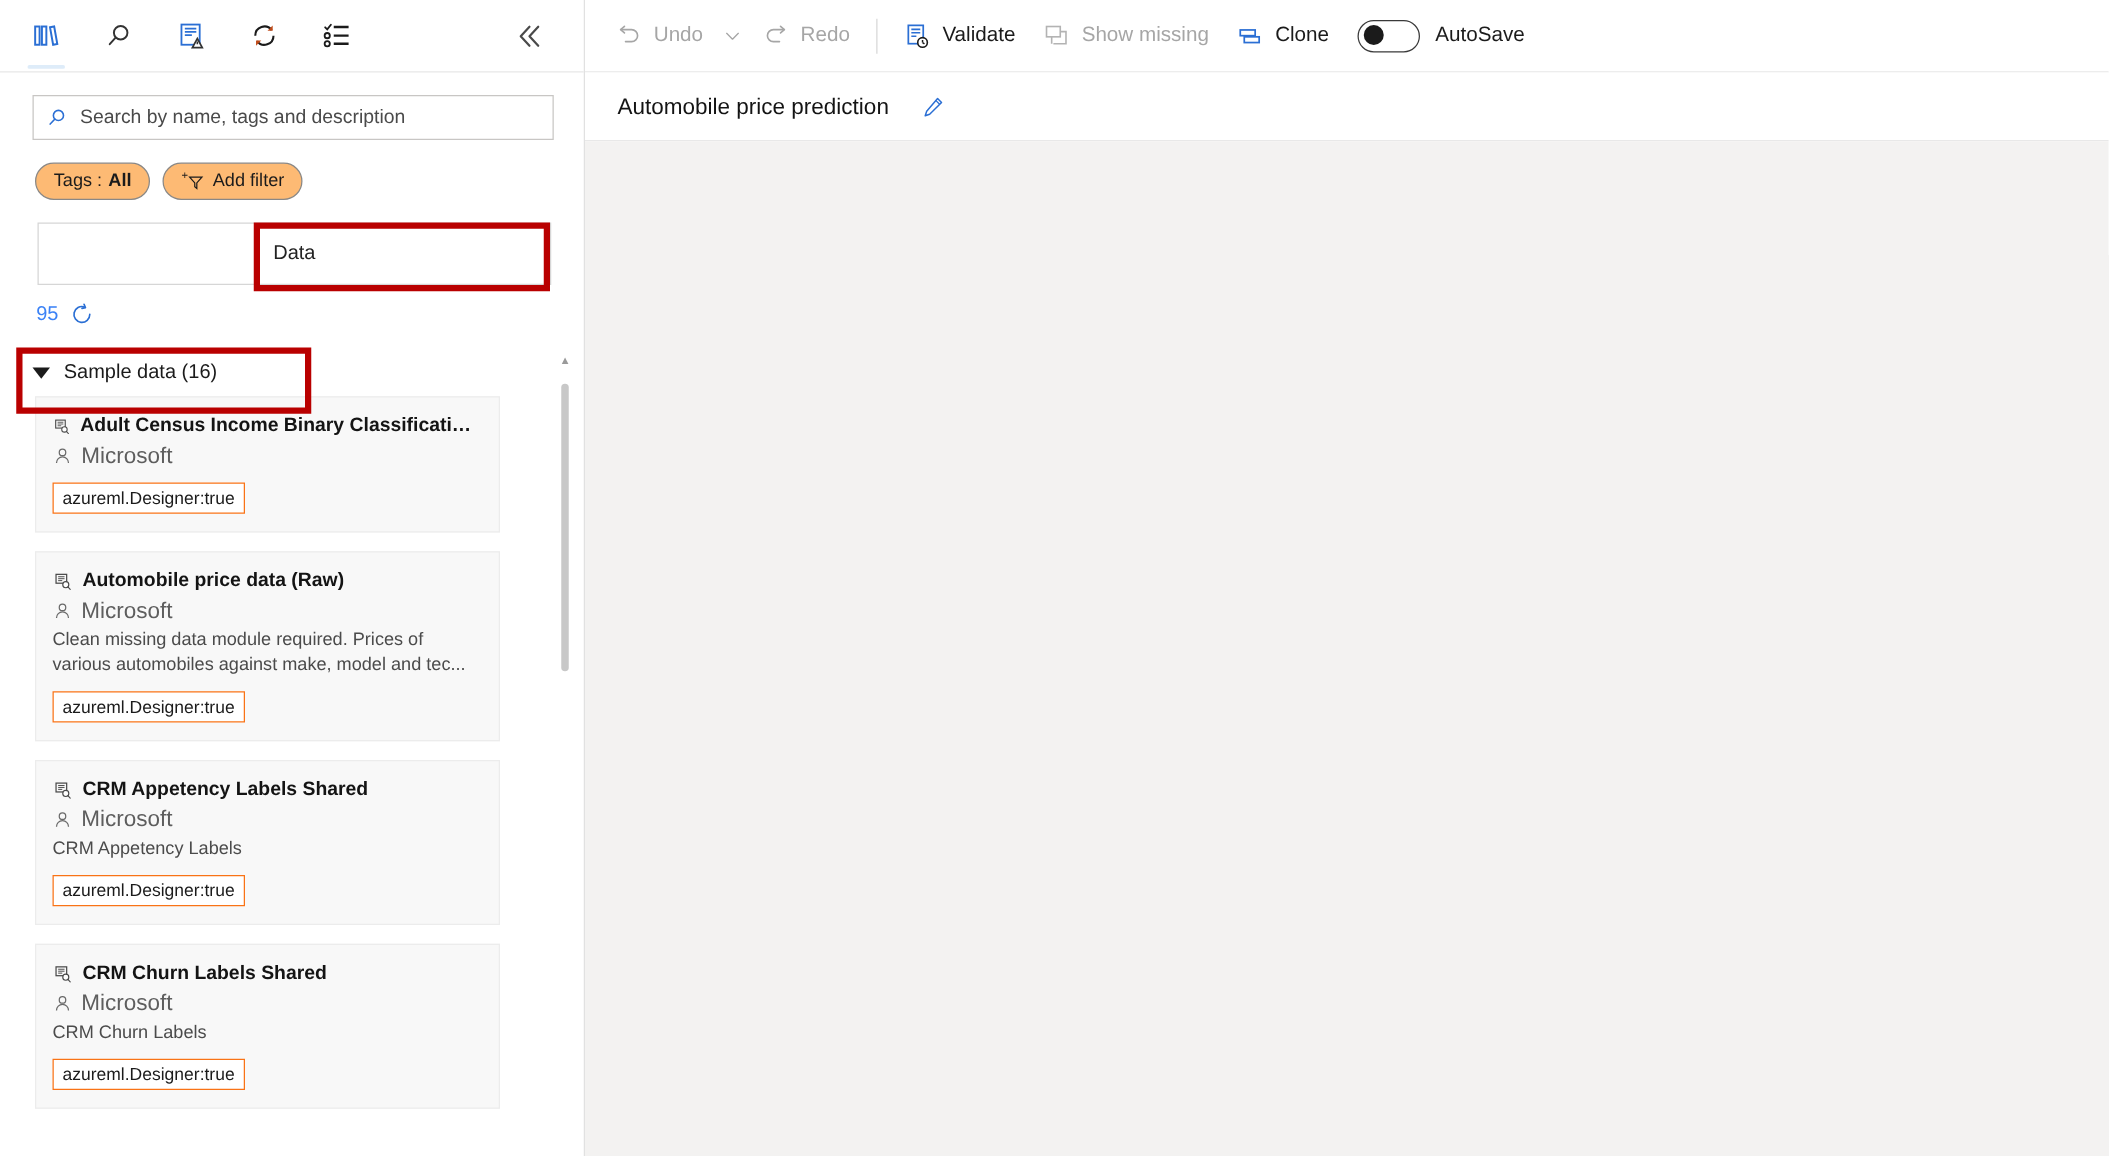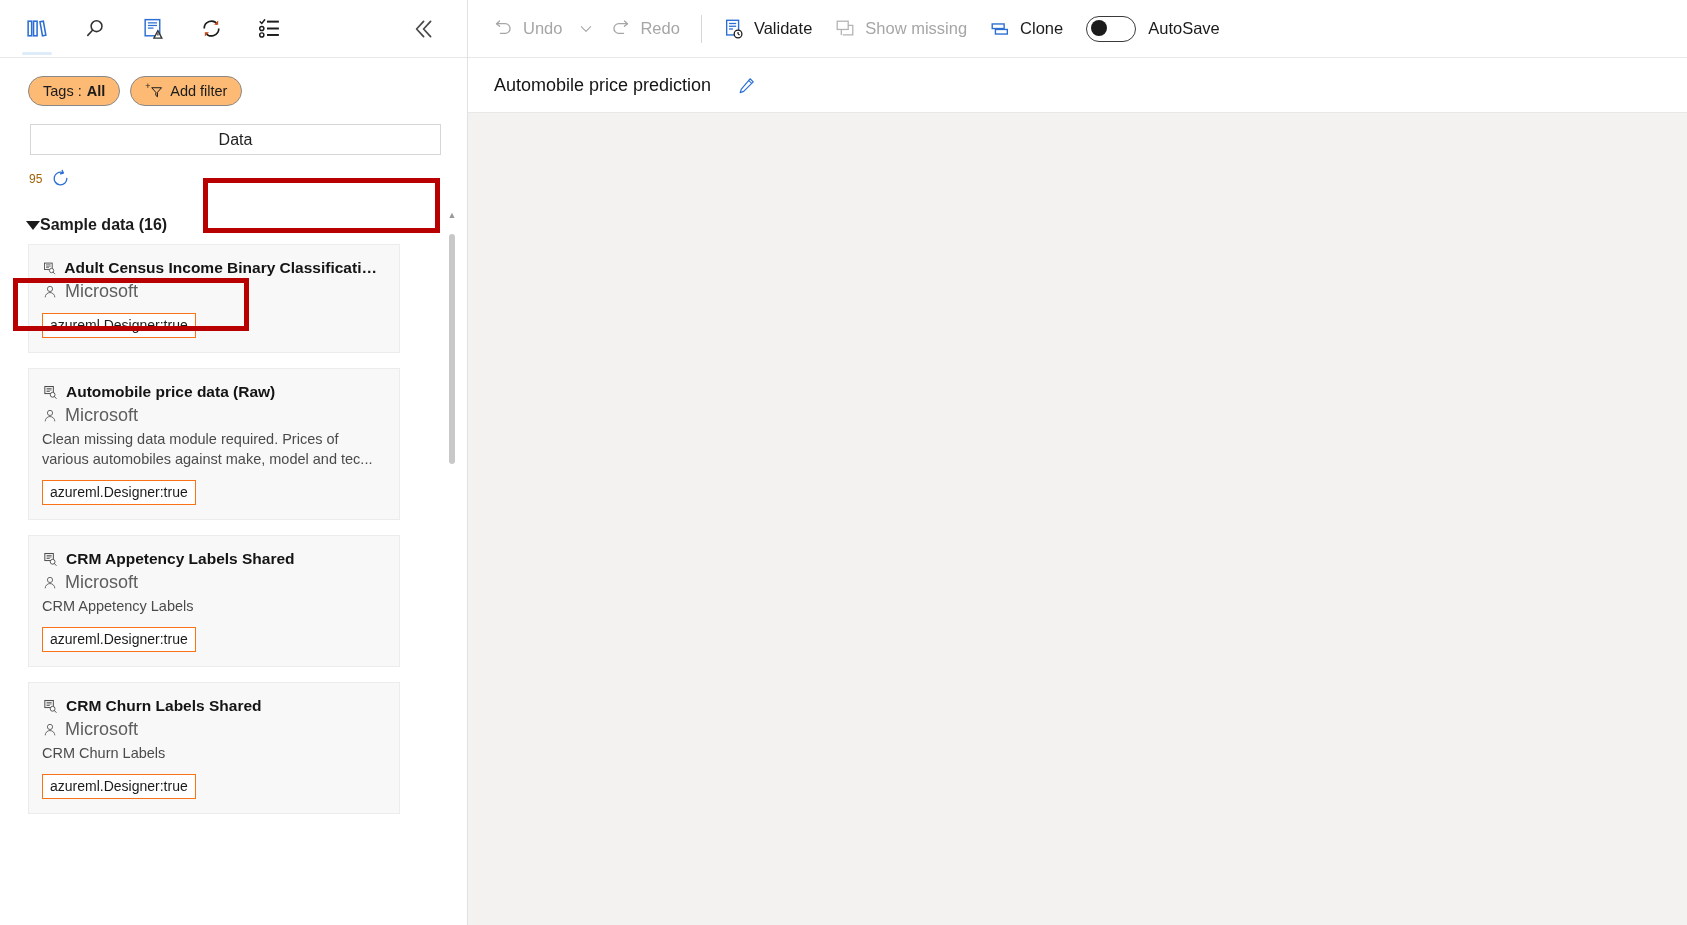--- a/index.html
+++ b/index.html
@@ -64,45 +64,45 @@
     height: 30px; border: 1px solid #8a8886; border-radius: 15px;
     display: inline-flex; align-items: center; gap: 5px;
     padding: 0 14px; font-size: 14.5px; color: #1b1b1b;
     background: #fdba74; cursor: pointer; white-space: nowrap;
   }
   .pill b { font-weight: 700; }
 
   
   #type-toggle-wrap { padding: 18px 26px 0 30px; position: relative; }
   #type-toggle {
-    display: flex; height: 31px; border: 1px solid #d6d6d6; background: #fff;
+    display: flex; height: 50px; border: 1px solid #d6d6d6; background: #fff;
   }
   .toggle-seg {
     flex: 1; display: flex; align-items: center; justify-content: center;
     font-size: 16px; color: #222; cursor: pointer; user-select: none;
   }
   .toggle-seg.selected { background: #cfe0f5; color: #2563c9; }
 
   
   #count-row {
     display: flex; align-items: center; gap: 9px;
-    padding: 14px 0 0 29px; font-size: 12px; color: #a16207;
+    padding: 14px 0 0 29px; font-size: 16px; color: #3b82f6;
   }
   #refresh-btn { cursor: pointer; display: flex; align-items: center; }
 
   
   #list-area {
     flex: 1; position: relative;
     margin-top: 18px;
     overflow: hidden;
   }
   #group-header {
-    display: flex; align-items: center; 
+    display: flex; align-items: center; gap: 11px;
     padding: 10px 0 10px 26px;
-    font-size: 16px; font-weight: 700; color: #1b1b1b; cursor: pointer;
+    font-size: 16px; font-weight: 400; color: #1b1b1b; cursor: pointer;
   }
   .caret {
     width: 0; height: 0;
     border-left: 7px solid transparent; border-right: 7px solid transparent;
     border-top: 9px solid #1b1b1b;
   }
   #cards {
     padding: 0 0 0 28px;
     display: flex; flex-direction: column; gap: 15px;
   }
@@ -254,20 +254,29 @@
       <div class="rail-spacer"></div>
 
       <div id="collapse-btn" title="Collapse">
         <svg width="28" height="28" viewBox="0 0 24 24">
           <path d="M12.5 5.5 L6.5 12 L12.5 18.5" fill="none" stroke="#4a4a4a" stroke-width="1.5" stroke-linecap="round" stroke-linejoin="round"></path>
           <path d="M18.5 5.5 L12.5 12 L18.5 18.5" fill="none" stroke="#4a4a4a" stroke-width="1.5" stroke-linecap="round" stroke-linejoin="round"></path>
         </svg>
       </div>
     </div>
 
+    <div id="search-wrap">
+      <div id="search-box">
+        <svg width="18" height="18" viewBox="0 0 24 24">
+          <circle cx="13" cy="9.8" r="5.4" fill="none" stroke="#2b6fd4" stroke-width="1.7"></circle>
+          <line x1="9" y1="13.8" x2="4.2" y2="19" stroke="#2b6fd4" stroke-width="1.7" stroke-linecap="round"></line>
+        </svg>
+        <input id="search-input" type="text" placeholder="Search by name, tags and description" style="">
+      </div>
+    </div>
 
     <div id="filter-row">
       <div class="pill">
         <span>Tags : </span>
           <b>All</b>
       </div>
       <div class="pill">
         <svg width="20" height="18" viewBox="0 0 24 22">
           <text x="0" y="9" font-size="11" fill="#1b1b1b" font-family="Liberation Sans, sans-serif">+</text>
           <path d="M8 7 L20 7 L15 12.6 L15 18 L13 16.4 L13 12.6 Z" fill="none" stroke="#1b1b1b" stroke-width="1.2"></path>

